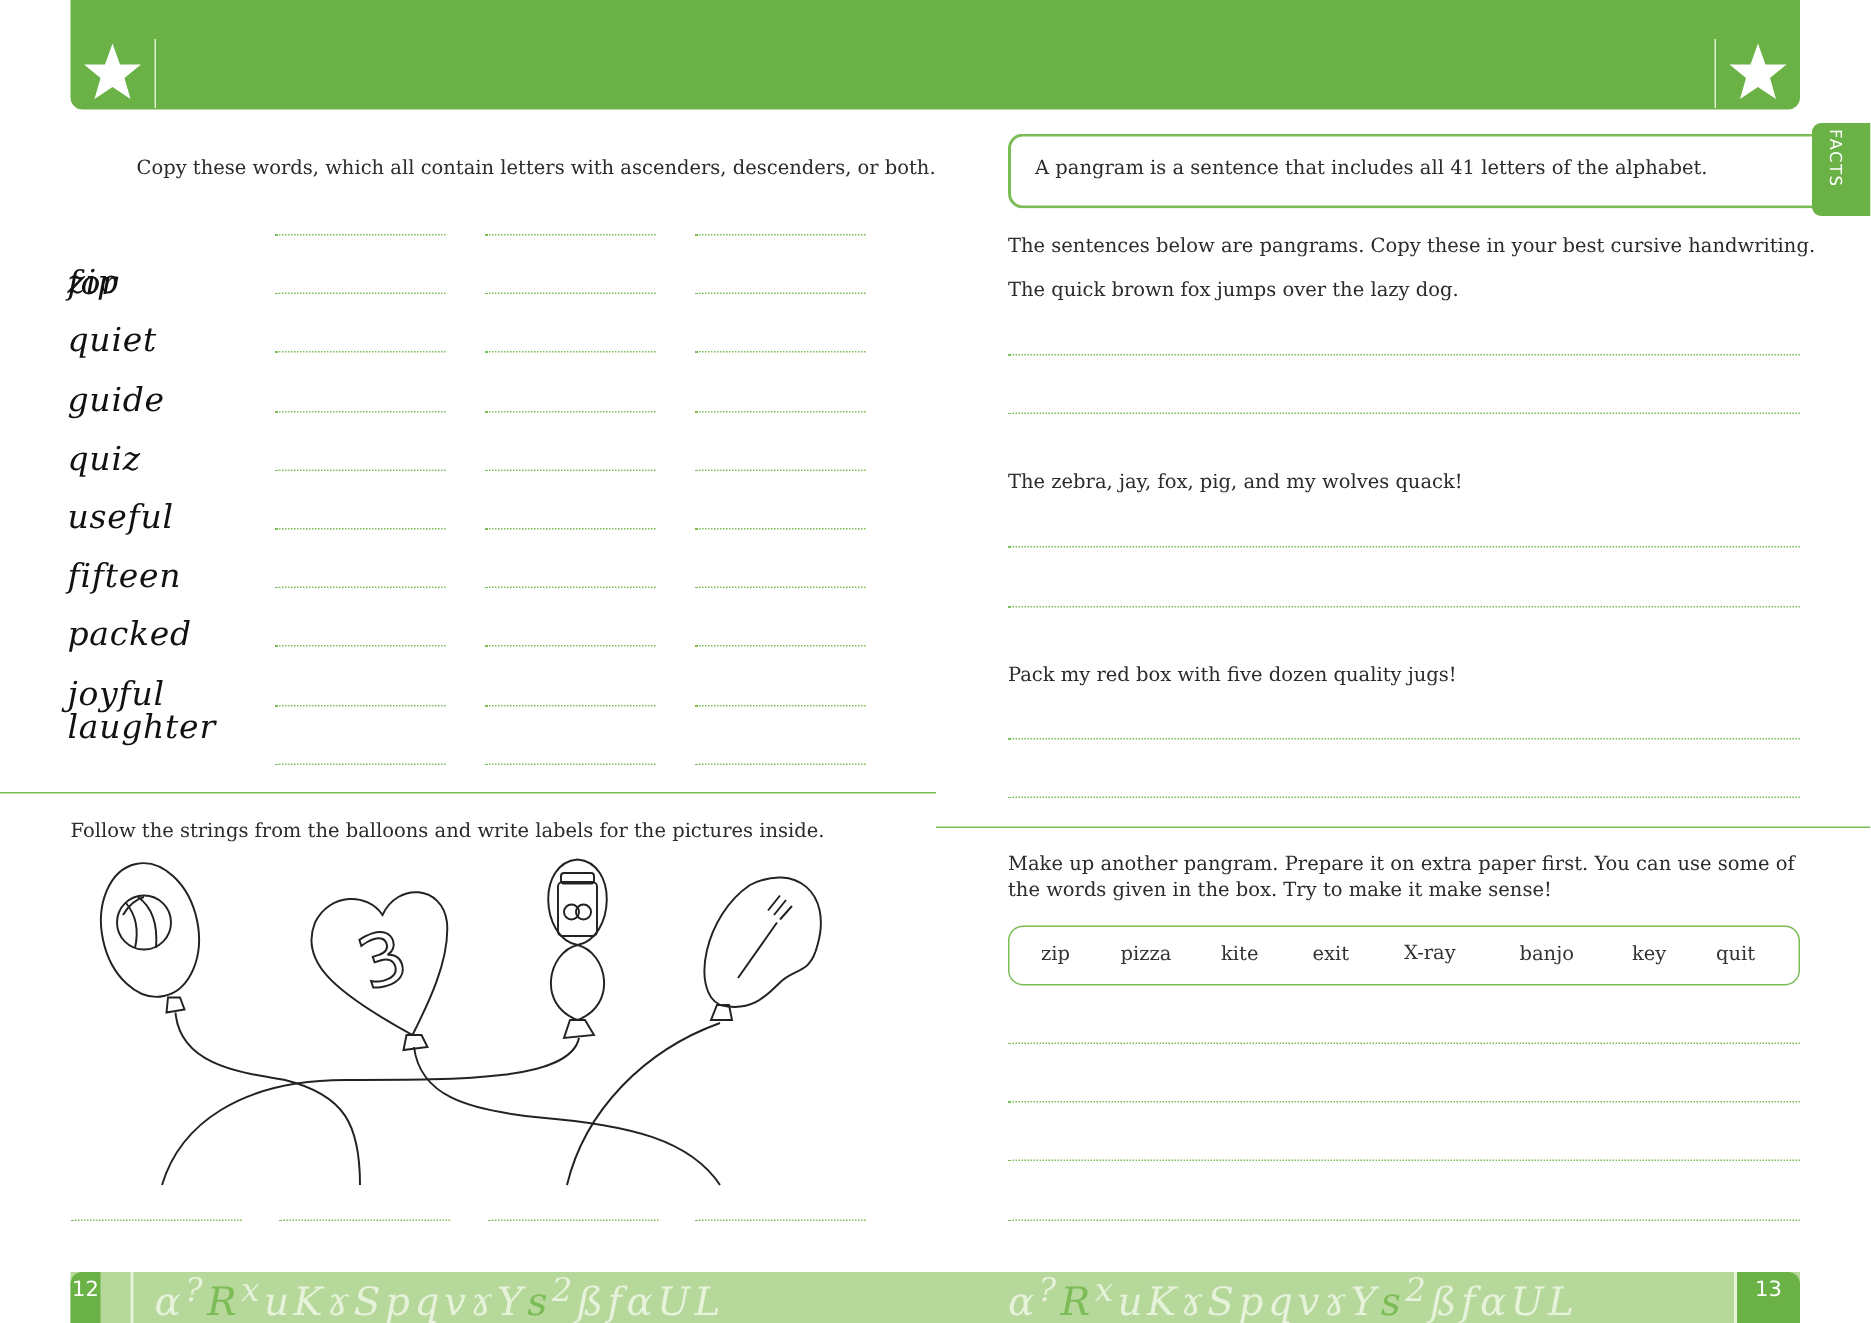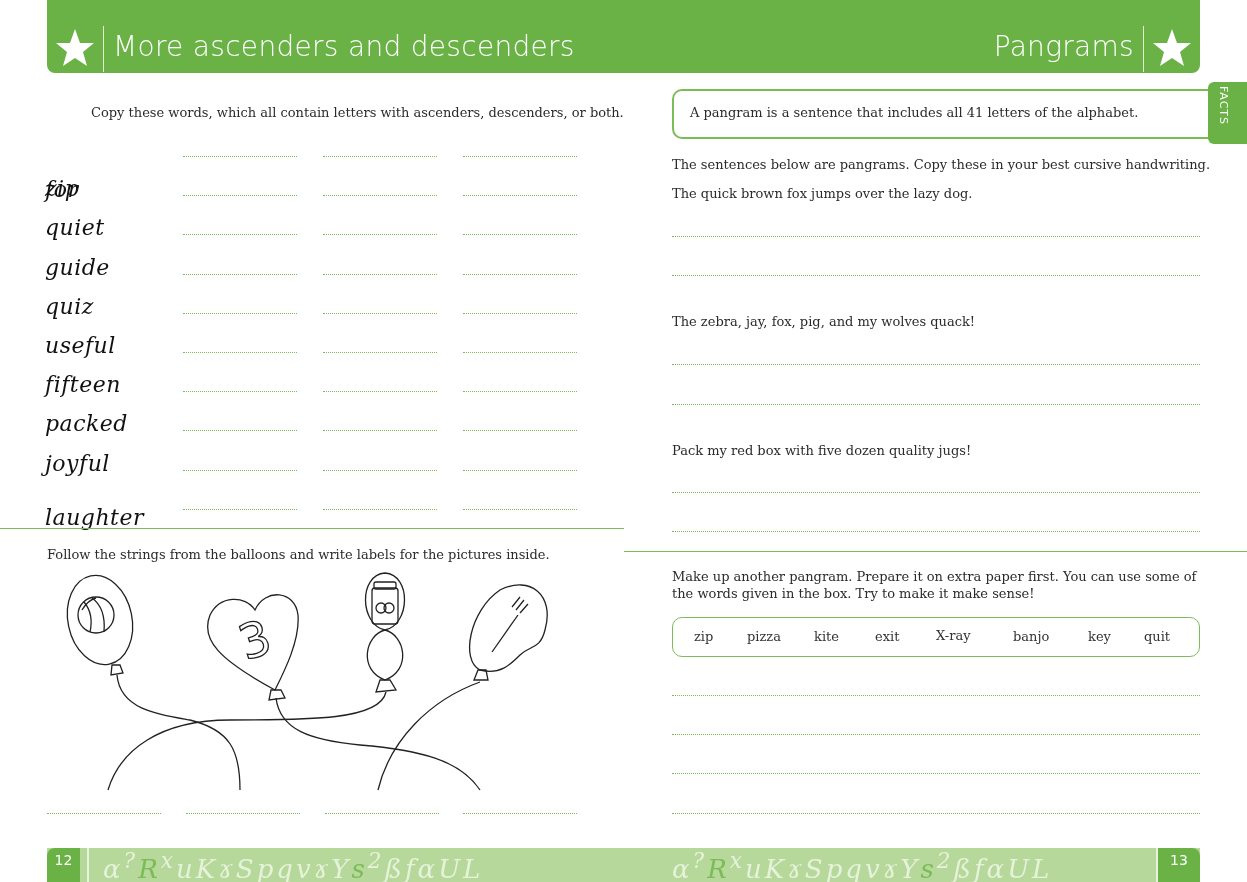--- a/index.html
+++ b/index.html
@@ -28,45 +28,43 @@
     .facts-box { position: absolute; left: 672px; top: 89px; width: 537px; height: 50px; border: 2px solid #7cbc57; border-right: none; border-radius: 10px 0 0 10px; }
     .facts-tab { position: absolute; left: 1208px; top: 82px; width: 39px; height: 62px; background: #6ab245; border-radius: 6px 0 0 6px; }
     .facts-tab span { position: absolute; left: 9px; top: 4px; writing-mode: vertical-rl; font-family: "DejaVu Sans", "Liberation Sans", sans-serif; font-size: 11px; color: #fff; letter-spacing: 1px; }
 
     .word-box { position: absolute; left: 672px; top: 617px; width: 528px; height: 40px; border: 1.5px solid #7cbc57; border-radius: 10px; }
     .word-box span { position: absolute; top: 11px; font-size: 13px; color: #333; }
 
     .footer { position: absolute; top: 848px; height: 34px; background: #b6d89a; }
     .footer-left { left: 47px; width: 577px; border-radius: 0 0 0 0; }
     .footer-right { left: 624px; width: 576px; }
-    .pnum { position: absolute; top: 0; width: 33px; height: 34px; background: #6ab245; color: #fff; font-family: "DejaVu Sans", "Liberation Sans", sans-serif; font-size: 14px; text-align: center; line-height: 24px; }
+    .pnum { position: absolute; top: 0; width: 20px; height: 34px; background: #6ab245; color: #fff; font-family: "DejaVu Sans", "Liberation Sans", sans-serif; font-size: 14px; text-align: center; line-height: 24px; }
     .footer-left .pnum { left: 0; border-radius: 8px 0 0 0; }
     .footer-right .pnum { right: 0; border-radius: 0 8px 0 0; width: 42px; }
     .pnum-sep { position: absolute; top: 0; width: 2px; height: 34px; background: #e8f3de; }
     .footer-left .pnum-sep { left: 40px; }
     .footer-right .pnum-sep { right: 42px; }
     .letters { position: absolute; top: 0; font-family: "DejaVu Serif", "Liberation Serif", serif; font-style: italic; font-size: 26px; color: #e6f2da; letter-spacing: 3px; white-space: nowrap; }
     .footer-left .letters { left: 56px; }
     .footer-right .letters { left: 48px; }
     .letters b { font-weight: normal; color: #7cbc57; }
     .balloons { position: absolute; left: 60px; top: 570px; }
   </style>
 </head>
 <body>
 
 <div class="header-bar header-left">
   <svg class="star" viewBox="0 0 40 40">
       <polygon points="20,1 25,15 39,15 28,24 32,38 20,30 8,38 12,24 1,15 15,15" fill="#fff"></polygon>
     </svg>
   <div class="vdiv"></div>
-  <div class="title">More ascenders and descenders</div>
 </div>
 
 <div class="header-bar header-right">
-  <div class="title">Pangrams</div>
   <div class="vdiv"></div>
   <svg class="star" viewBox="0 0 40 40">
       <polygon points="20,1 25,15 39,15 28,24 32,38 20,30 8,38 12,24 1,15 15,15" fill="#fff"></polygon>
     </svg>
 </div>
 
 <div class="text" style="left:47px;top:105px;margin-left:44px;">Copy these words, which all contain letters with ascenders, descenders, or both.</div>
 
 <div id="word-rows">
     <div class="cursive" style="top: 137px; margin-top: 40px;">for</div>
@@ -98,21 +96,21 @@
     <div class="dots" style="left: 323px; top: 391.2px; width: 114px;"></div>
     <div class="dots" style="left: 463px; top: 391.2px; width: 114px;"></div>
     <div class="cursive" style="top: 411.4px;">packed</div>
     <div class="dots" style="left: 183px; top: 430.4px; width: 114px;"></div>
     <div class="dots" style="left: 323px; top: 430.4px; width: 114px;"></div>
     <div class="dots" style="left: 463px; top: 430.4px; width: 114px;"></div>
     <div class="cursive" style="top: 450.6px;">joyful</div>
     <div class="dots" style="left: 183px; top: 469.6px; width: 114px;"></div>
     <div class="dots" style="left: 323px; top: 469.6px; width: 114px;"></div>
     <div class="dots" style="left: 463px; top: 469.6px; width: 114px;"></div>
-    <div class="cursive" style="top: 505px;">laughter</div>
+    <div class="cursive" style="top: 473px;">laughter</div>
     <div class="dots" style="left: 183px; top: 508.8px; width: 114px;"></div>
     <div class="dots" style="left: 323px; top: 508.8px; width: 114px;"></div>
     <div class="dots" style="left: 463px; top: 508.8px; width: 114px;"></div>
   </div>
 
 <div class="hrule" style="left:0;top:528px;width:624px;"></div>
 
 <div class="text" style="left:47px;top:547px;">Follow the strings from the balloons and write labels for the pictures inside.</div>
 
 <svg class="balloons" width="500" height="230" viewBox="0 0 500 230" fill="none" stroke="#222" stroke-width="1.3">

